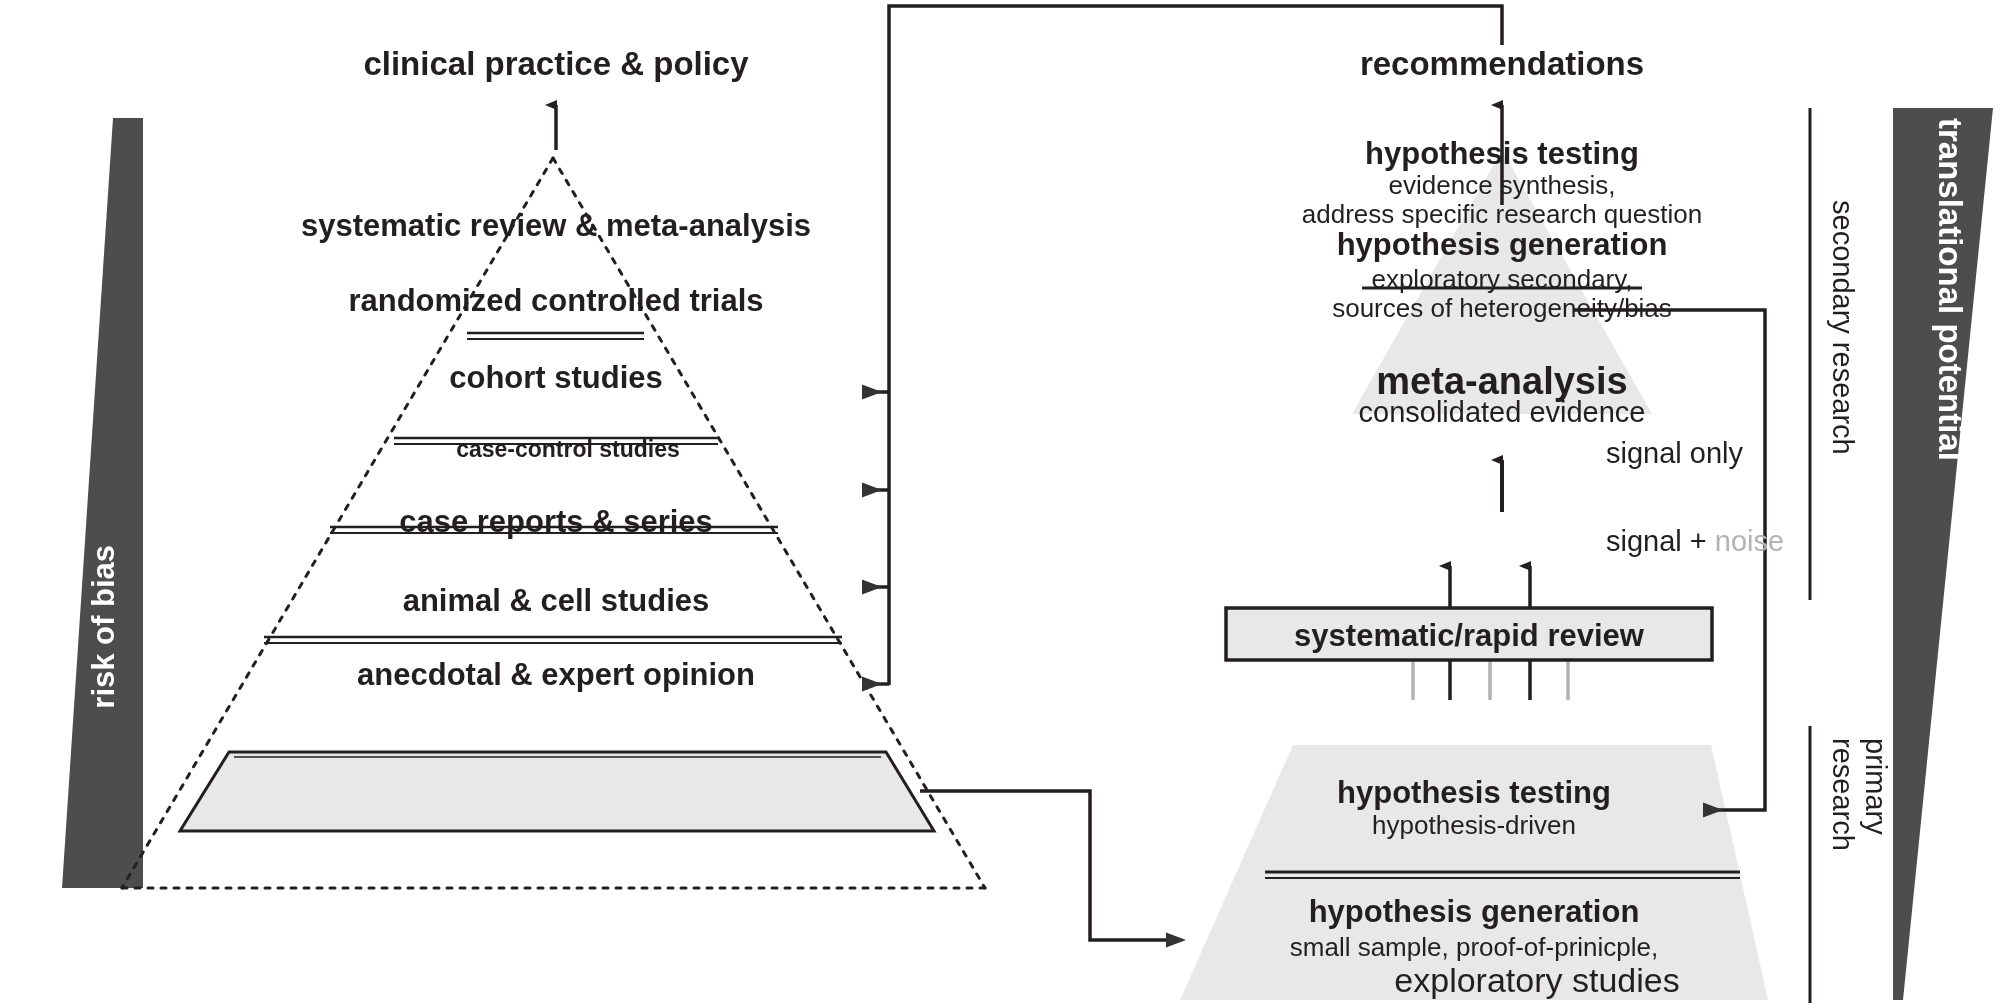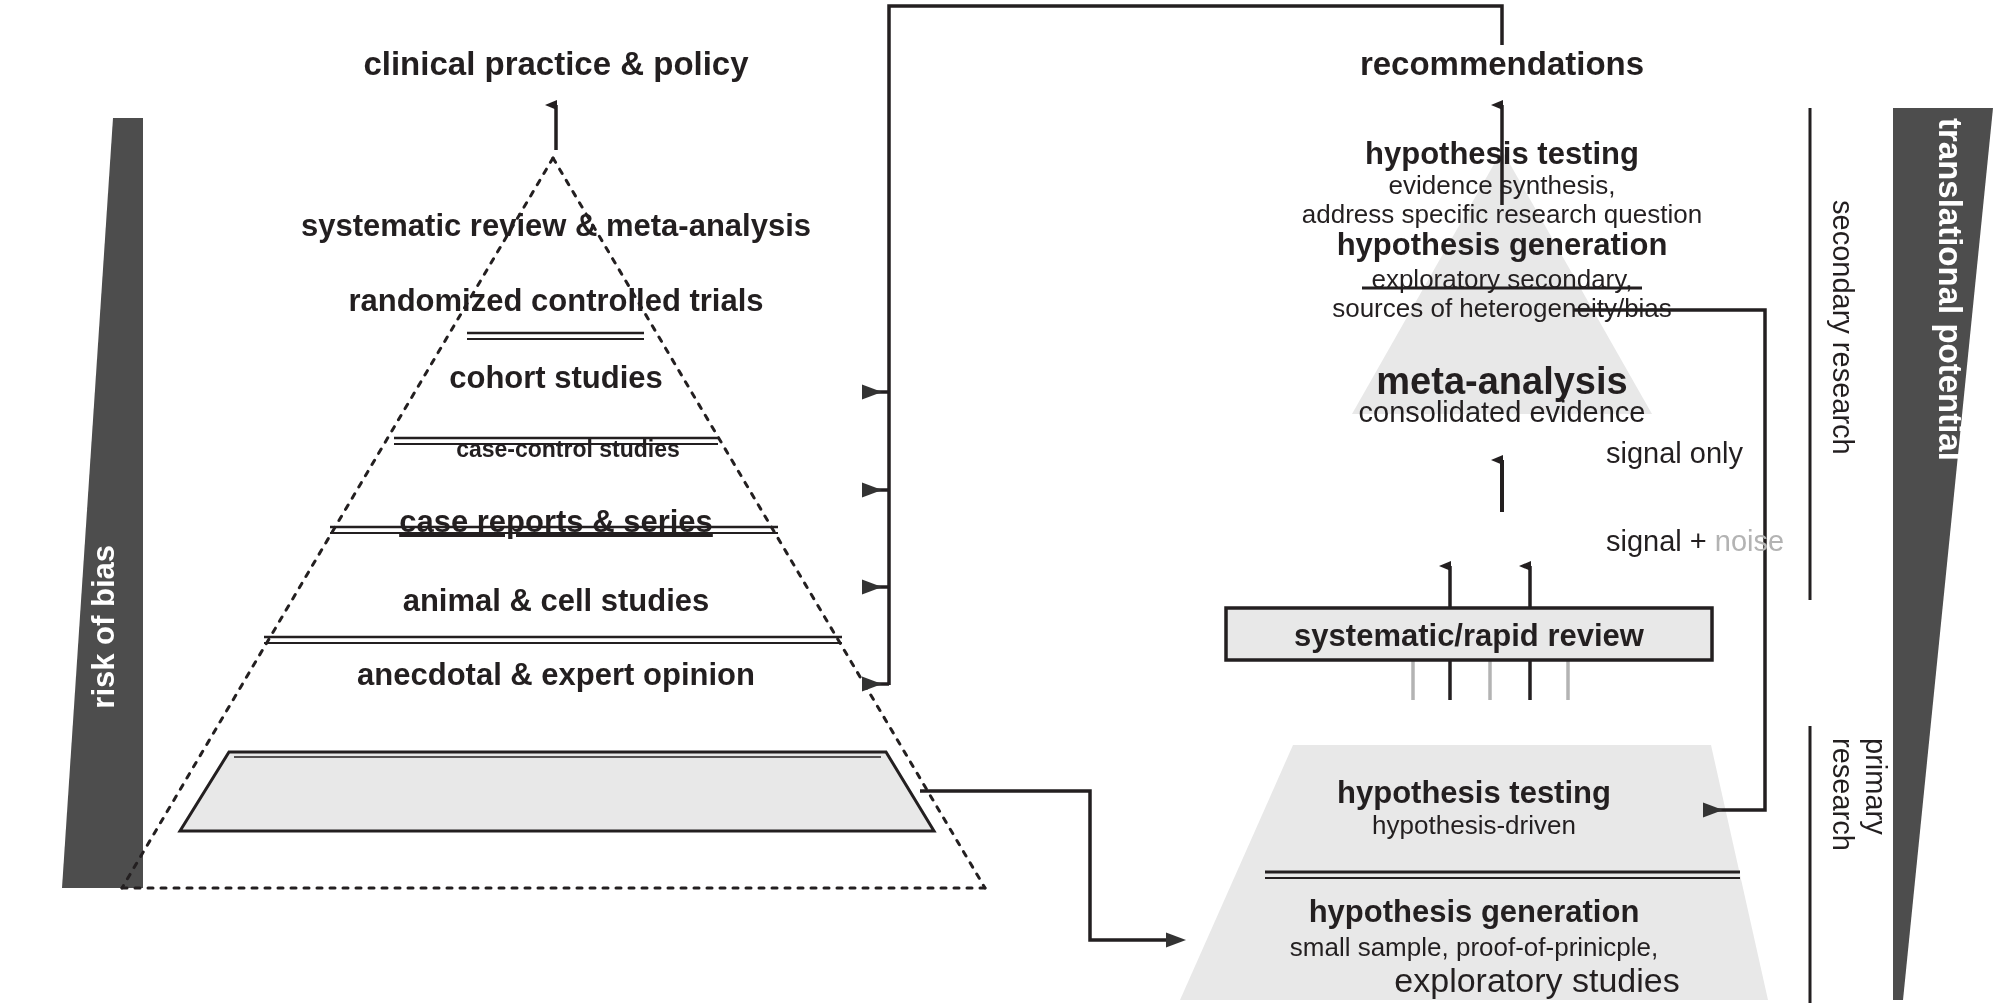--- a/index.html
+++ b/index.html
@@ -95,21 +95,21 @@
 <div class="lbl b ctr" style="left:556px;top:45px;font-size:33px;">clinical practice &amp; policy</div>
 
 <div class="lbl b ctr" style="left:556px;top:208px;font-size:31px;">systematic review &amp; meta-analysis</div>
 
 <div class="lbl b ctr" style="left:556px;top:283px;font-size:31px;">randomized controlled trials</div>
 
 <div class="lbl b ctr" style="left:556px;top:360px;font-size:31px;">cohort studies</div>
 
 <div class="lbl b ctr" style="left:568px;top:436px;font-size:23px;">case-control studies</div>
 
-<div class="lbl b ctr" style="left:556px;top:504px;font-size:31px;text-decoration:underline;">case reports &amp; series</div>
+<div class="lbl b ctr" style="left:556px;top:504px;font-size:31px;">case reports &amp; series</div>
 
 <div class="lbl b ctr" style="left:556px;top:583px;font-size:31px;">animal &amp; cell studies</div>
 
 <div class="lbl b ctr" style="left:556px;top:657px;font-size:31px;">anecdotal &amp; expert opinion</div>
 
 <div class="vert-dark" style="left:86px;top:545px;font-size:31px;transform:rotate(180deg);">risk of bias</div>
 
 <div class="lbl b ctr" style="left:1502px;top:45px;font-size:33px;">recommendations</div>
 
 <div class="lbl b ctr" style="left:1502px;top:136px;font-size:31px;">hypothesis testing</div>

